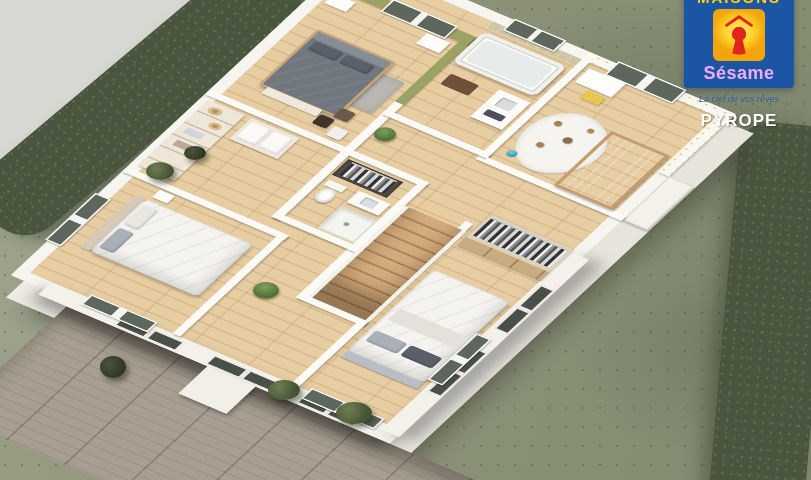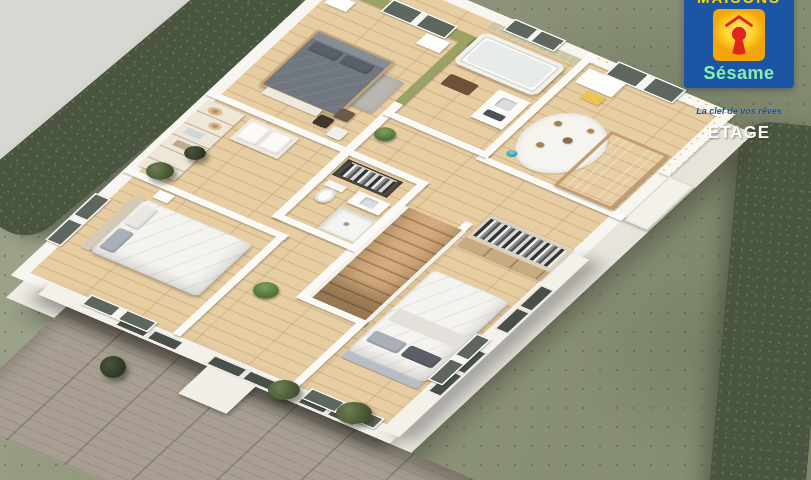--- a/index.html
+++ b/index.html
@@ -126,23 +126,23 @@
 
   
   .logo{position:absolute;left:684px;top:0;width:110px;text-align:center;}
   .logo-box{position:relative;background:#1d55a5;border-radius:4px;padding:0 6px 5px;
     box-shadow:0 2px 6px rgba(20,30,50,.35);}
   .brand-top{font-size:15px;line-height:15px;font-weight:bold;letter-spacing:2px;
     color:#ffd400;margin-top:-10px;white-space:nowrap;overflow:visible;}
   .key-square{width:52px;height:52px;margin:4px auto 2px;border-radius:6px;
     background:radial-gradient(closest-side at 50% 42%,#ffe873 0%,#ffd42e 55%,#f2a50c 100%);
     display:flex;align-items:center;justify-content:center;}
-  .brand-name{color:#86efac;font-weight:bold;font-size:18px;line-height:20px;letter-spacing:.5px;}
-  .tagline{margin-top:18px;color:#1d4f97;font-size:9px;line-height:10px;font-style:italic;
-    text-shadow:0 0 2px rgba(230,235,220,.4);font-weight:bold;}
+  .brand-name{color:#f0abfc;font-weight:bold;font-size:18px;line-height:20px;letter-spacing:.5px;}
+  .tagline{margin-top:6px;color:#1d4f97;font-size:9px;line-height:10px;font-style:italic;
+    text-shadow:0 0 2px rgba(230,235,220,.4);}
   .plan-name{margin-top:7px;color:#fff;font-weight:bold;font-size:17px;letter-spacing:1px;
     text-shadow:1px 1px 2px rgba(40,45,30,.5);}
   .level{margin-top:2px;color:#f1f2ec;font-size:14px;letter-spacing:3px;opacity:.95;
     text-shadow:1px 1px 2px rgba(40,45,30,.5);}
 </style>
 </head>
 <body>
 
 <div class="canvas">
 
@@ -287,16 +287,16 @@
       <div class="key-square">
         <svg width="46" height="46" viewBox="0 0 48 48">
           <polyline points="11,14 24,5 37,14" fill="none" stroke="#e2251b" stroke-width="3" stroke-linecap="round" stroke-linejoin="round"></polyline>
           <circle cx="24" cy="23" r="7.5" fill="#e2251b"></circle>
           <path d="M20.5,28 L27.5,28 L31,43 Q24,46 17,43 Z" fill="#e2251b"></path>
         </svg>
       </div>
       <div class="brand-name">Sésame</div>
     </div>
     <div class="tagline">La clef de vos rêves</div>
-    <div class="plan-name">ETAGE</div>
+    <div class="plan-name">PYROPE</div>
   </div>
 
 </div>
 
 </body></html>

